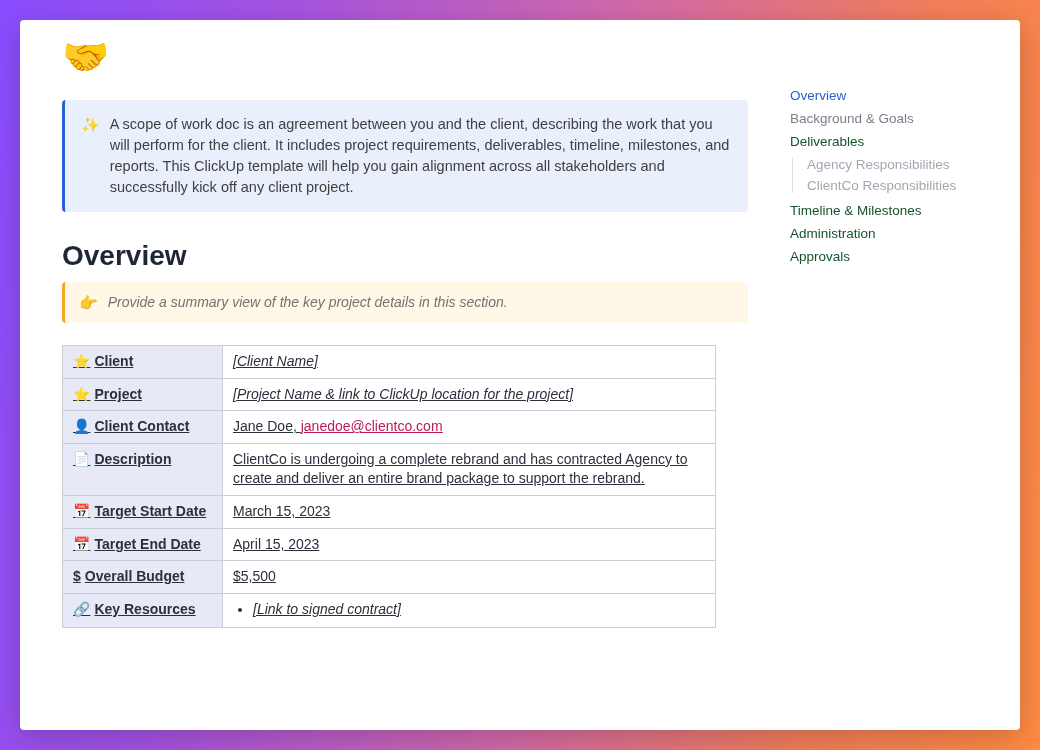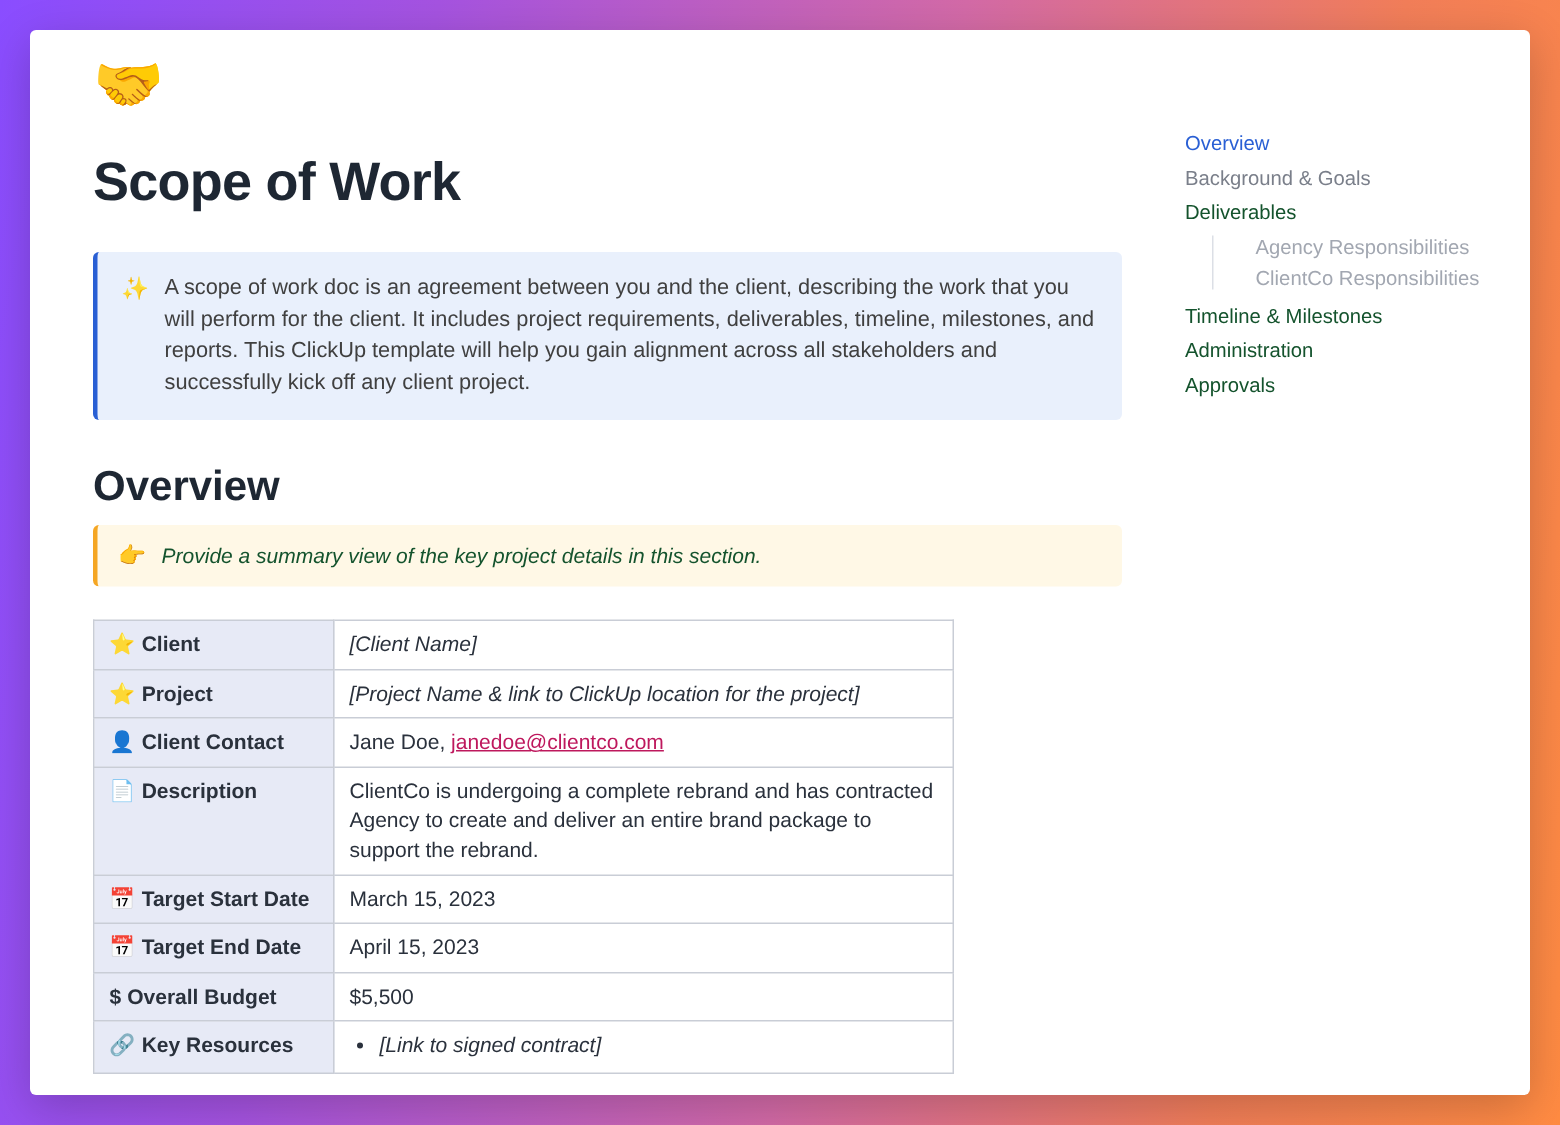--- a/index.html
+++ b/index.html
@@ -68,28 +68,29 @@
     margin-bottom: 10px;
   }
   .callout.yellow {
     background: #fff8e6;
     border-left: 3px solid #f5a623;
     padding: 10px 14px;
     margin-bottom: 22px;
   }
   .callout.yellow .callout-text {
     font-style: italic;
-    color: #14532d;
+    color: #737373;
     font-size: 14px;
   }
   table.details {
-    width: 574px;
+    width: 654px;
     border-collapse: collapse;
     font-size: 14px;
     color: #2a313c;
+    text-decoration: underline;
   }
   table.details th, table.details td {
     border: 1px solid #c9cdd6;
     padding: 6px 10px;
     text-align: left;
     vertical-align: top;
     line-height: 1.4;
   }
   table.details th {
     background: #e7eaf6;
@@ -107,35 +108,34 @@
     width: 230px;
     padding: 68px 28px 0 0;
     font-size: 13.5px;
     color: #7a7f8a;
   }
   .toc-item { margin-bottom: 8px; cursor: pointer; }
   .toc-item.active { color: #295fd4; }
   .toc-item.header { color: #14532d; }
   .toc-sub {
     border-left: 1px solid #dcdfe6;
-    padding-left: 28px;
-    margin: 6px 0 10px 18px;
+    padding-left: 14px;
+    margin: 6px 0 10px 2px;
   }
   .toc-sub .toc-item { color: #a2a7b1; margin-bottom: 6px; }
 </style>
 </head>
 <body>
 
 <div class="canvas">
 
   <div class="main">
 
     <div class="page-icon">🤝</div>
 
-    <h1 class="title">Scope of Work</h1>
 
     <div class="callout blue">
       <span class="callout-icon">✨</span>
       <span class="callout-text">A scope of work doc is an agreement between you and the client, describing the work that you will perform for the client. It includes project requirements, deliverables, timeline, milestones, and reports. This ClickUp template will help you gain alignment across all stakeholders and successfully kick off any client project.</span>
     </div>
 
     <h2 class="h2">Overview</h2>
 
     <div class="callout yellow">
       <span class="callout-icon">👉</span>

